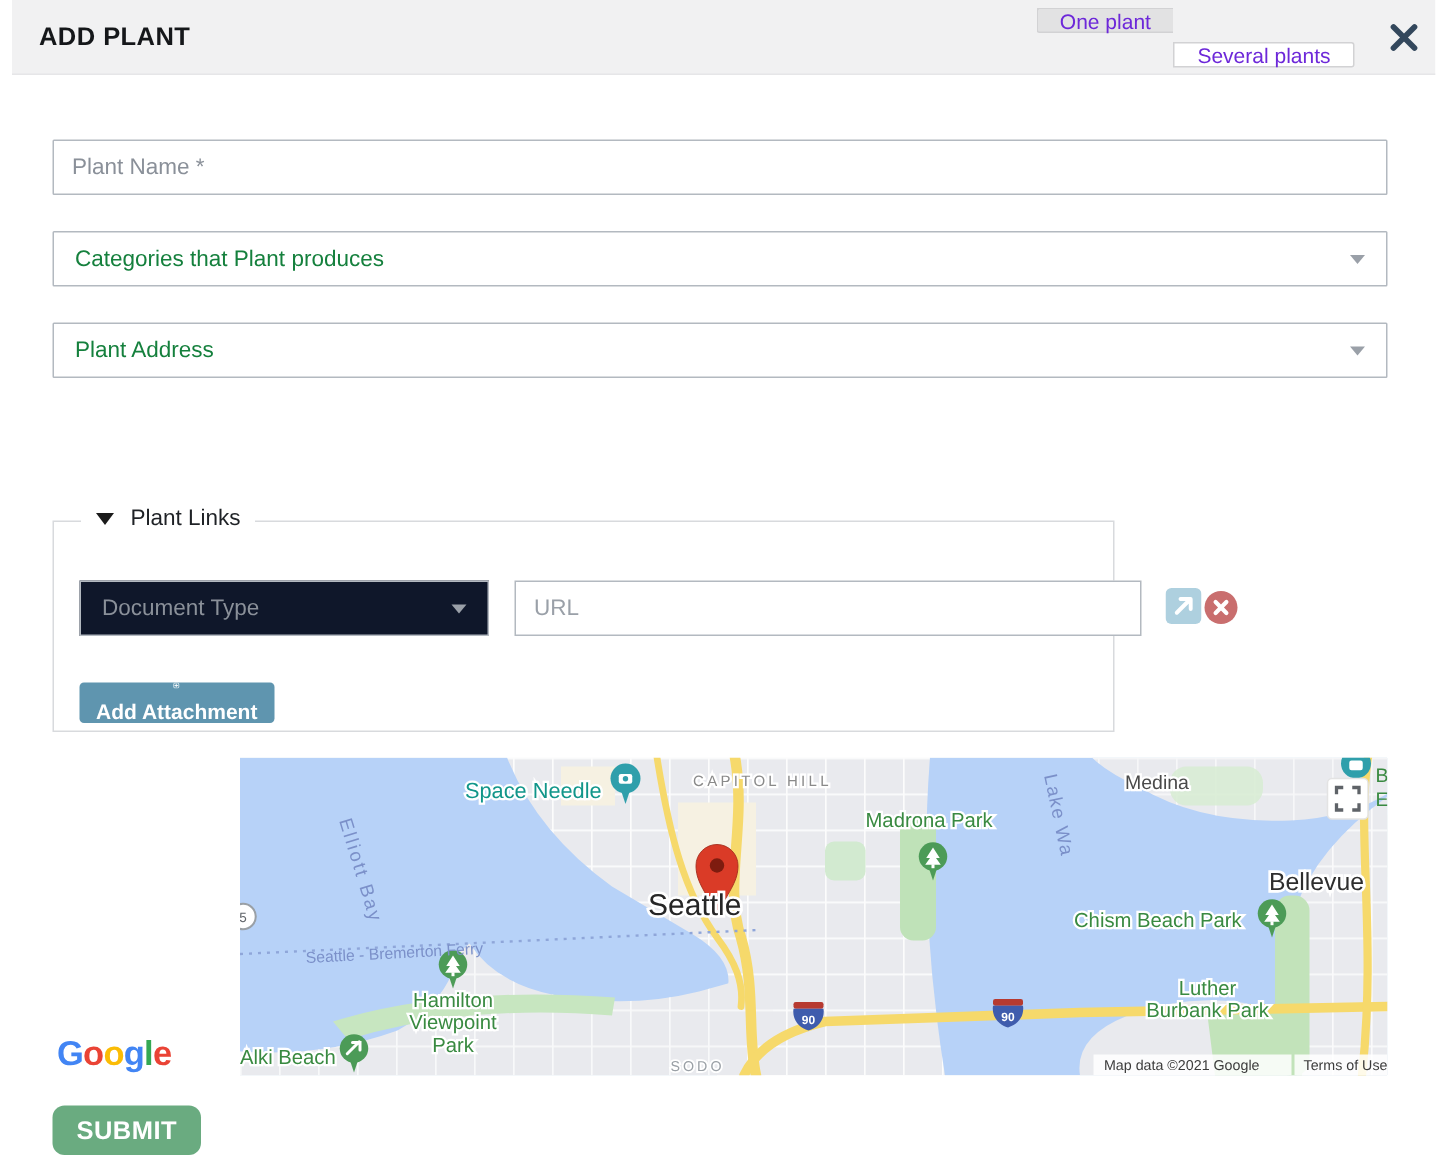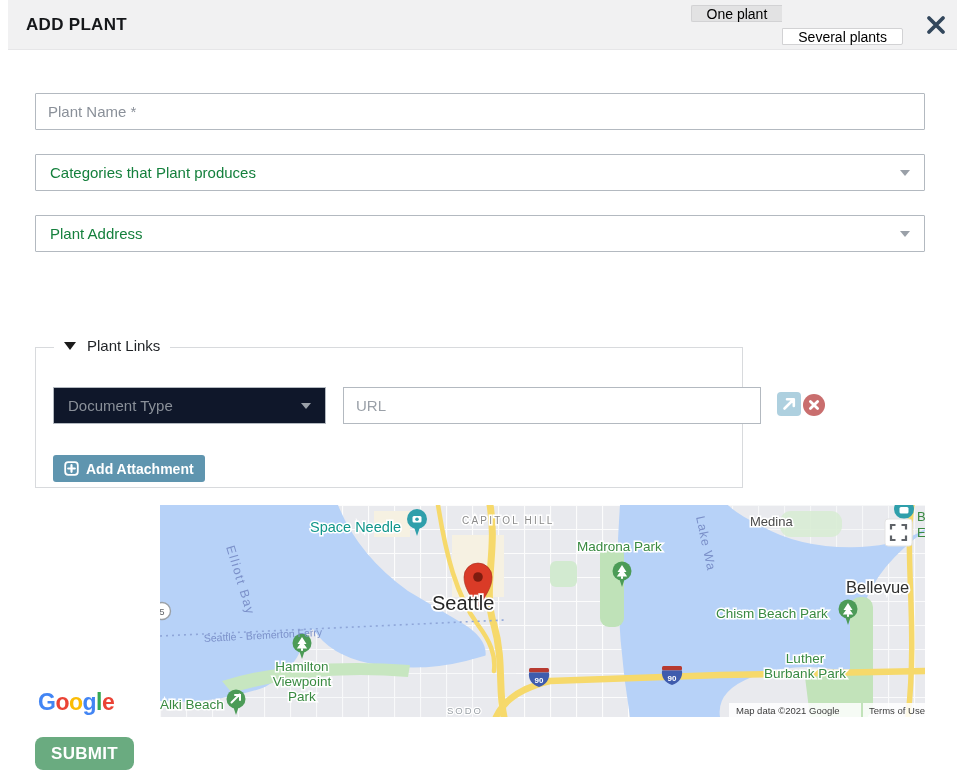--- a/index.html
+++ b/index.html
@@ -6,21 +6,21 @@
   html,body { background:#fff; }
   body { font-family:"Liberation Sans","DejaVu Sans",sans-serif; }
   .app { position:relative; width:957px; height:780px; background:#fff; overflow:hidden; }
 
   
   .header { position:absolute; left:8px; top:0; width:957px; height:50px; background:#f1f1f2;
             border-bottom:1px solid #e6e6e8; display:flex; align-items:center; padding:0 16px 0 18px; }
   .title { font-size:17px; font-weight:bold; color:#15171a; letter-spacing:.3px; }
   .header-right { margin-left:auto; display:flex; align-items:center; gap:20px; }
   .seg { display:flex; }
-  .seg button { font-family:inherit; font-size:14px; color:#000000; height:17px; padding:0 15px;
+  .seg button { font-family:inherit; font-size:14px; color:#6d28d9; height:17px; padding:0 15px;
                 border:1px solid #d2d2d4; background:#fff; cursor:pointer; }
   .seg .seg-left { background:#e2e2e3; border-right:none; border-radius:2px 0 0 2px; }
   .seg .seg-right { border-radius:0 2px 2px 0;margin-top:23px; }
   .close-btn { width:26px; height:26px; background:none; border:none; cursor:pointer; display:flex;
                align-items:center; justify-content:center; }
 
   
   .txt-input, .sel { position:absolute; left:35px; width:890px; height:37px; border:1px solid #b3b9c0;
                      background:#fff; border-radius:1px;margin-top:8px; }
   .txt-input input { width:100%; height:100%; border:none; outline:none; background:transparent;
@@ -53,21 +53,21 @@
   .doc-sel .ph { font-size:15px; color:#8a9099; flex:1; }
   .url-input { position:absolute; left:307px; top:39px; width:418px; height:37px; border:1px solid #b3b9c0; background:#fff; }
   .url-input input { width:100%; height:100%; border:none; outline:none; background:transparent;
                      font-family:inherit; font-size:15px; color:#3c4148; padding:0 12px; }
   .url-input input::placeholder { color:#9aa0a8; opacity:1; }
   .icon-btn { position:absolute; top:44px; width:24px; height:24px; border:none; background:none; padding:0; cursor:pointer; }
   .icon-link { left:741px; }
   .icon-del { left:766px; top:45px; }
   .add-attach { position:absolute; left:17px; top:107px; height:27px; background:#5f95af; color:#fff;
                 border:none; border-radius:3px; font-family:inherit; font-size:14px; font-weight:bold;
-                display:flex; align-items:center; gap:7px; padding:0 11px; cursor:pointer; }
+                display:flex; align-items:center; gap:7px; padding:0 11px; cursor:pointer;flex-direction:column; }
 
   
   .map { position:absolute; left:160px; top:505px; width:765px; height:212px; overflow:hidden; cursor:grab; }
   .map svg { display:block; }
   svg text { font-family:"Liberation Sans","DejaVu Sans",sans-serif; }
 
   
   .glogo { position:absolute; left:38px; top:689px; font-size:23px; font-weight:bold; letter-spacing:-.5px; }
   .gl-b{color:#4285f4}.gl-r{color:#ea4335}.gl-y{color:#fbbc05}.gl-g{color:#34a853}
 

